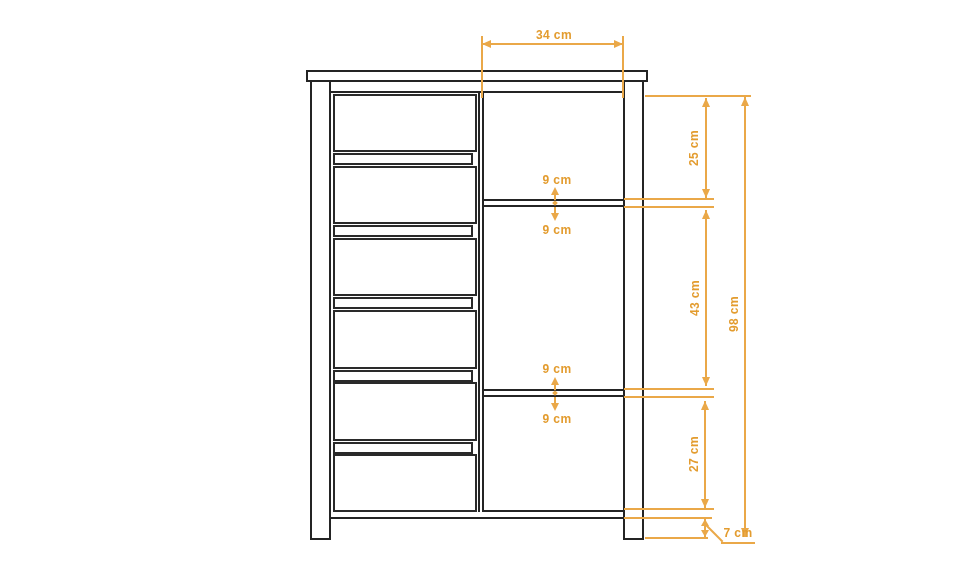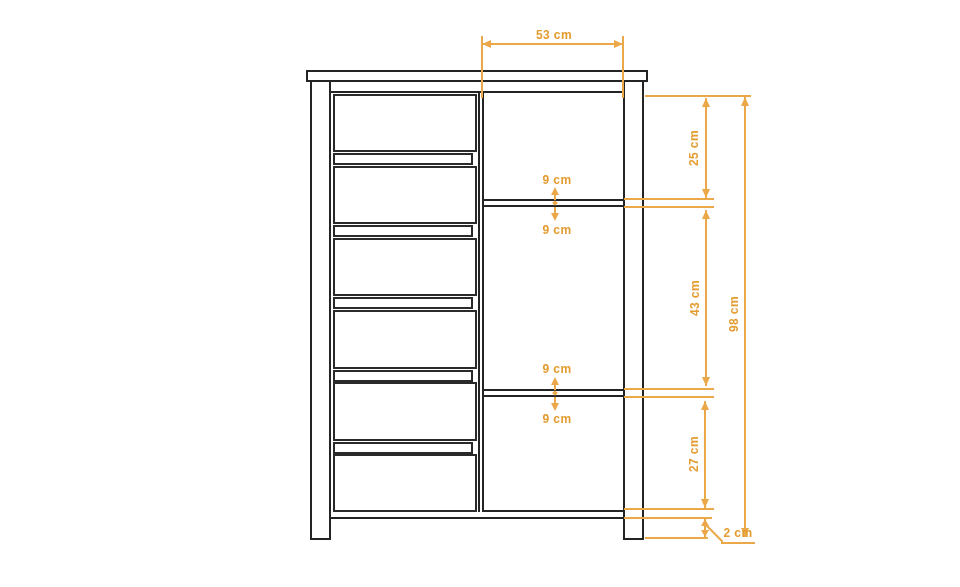--- a/index.html
+++ b/index.html
@@ -65,21 +65,21 @@
   <div class="oline-h" style="left:624px;top:206px;width:90px;"></div>
   <div class="oline-h" style="left:624px;top:388px;width:90px;"></div>
   <div class="oline-h" style="left:624px;top:396px;width:90px;"></div>
   <div class="oline-h" style="left:624px;top:508px;width:90px;"></div>
   <div class="oline-h" style="left:624px;top:517px;width:88px;"></div>
   <div class="oline-h" style="left:645px;top:537px;width:63px;"></div>
 
   <div class="oline-h" style="left:482px;top:43px;width:141px;"></div>
   <div class="arr left" style="left:482px;top:40px;"></div>
   <div class="arr right" style="left:614px;top:40px;"></div>
-  <div class="lbl" style="left:554px;top:35px;">53 cm</div>
+  <div class="lbl" style="left:554px;top:35px;">34 cm</div>
 
   <div class="oline-v" style="left:705px;top:98px;height:100px;"></div>
   <div class="arr up" style="left:702px;top:98px;"></div>
   <div class="arr down" style="left:702px;top:189px;"></div>
   <div class="lbl rot" style="left:694px;top:148px;">25 cm</div>
 
   <div class="oline-v" style="left:705px;top:210px;height:176px;"></div>
   <div class="arr up" style="left:702px;top:210px;"></div>
   <div class="arr down" style="left:702px;top:377px;"></div>
   <div class="lbl rot" style="left:695px;top:298px;">43 cm</div>
@@ -92,21 +92,21 @@
   <div class="oline-v" style="left:744px;top:97px;height:440px;"></div>
   <div class="arr up" style="left:741px;top:97px;"></div>
   <div class="arr down" style="left:741px;top:528px;"></div>
   <div class="lbl rot" style="left:734px;top:314px;">98 cm</div>
 
   <div class="oline-v" style="left:704px;top:519px;height:18px;"></div>
   <div class="arr up" style="left:701px;top:519px;border-bottom-width:7px;"></div>
   <div class="arr down" style="left:701px;top:530px;border-top-width:7px;"></div>
   <div class="diag" style="left:705px;top:523px;width:25px;"></div>
   <div class="oline-h" style="left:721px;top:542px;width:34px;"></div>
-  <div class="lbl" style="left:738px;top:533px;">2 cm</div>
+  <div class="lbl" style="left:738px;top:533px;">7 cm</div>
 
   <div class="lbl" style="left:557px;top:180px;">9 cm</div>
   <div class="arr up" style="left:551px;top:187px;border-bottom-width:8px;"></div>
   <div class="oline-v" style="left:554px;top:193px;height:7px;"></div>
   <div class="odot" style="left:553px;top:201px;"></div>
   <div class="oline-v" style="left:554px;top:207px;height:7px;"></div>
   <div class="arr down" style="left:551px;top:213px;border-top-width:8px;"></div>
   <div class="lbl" style="left:557px;top:230px;">9 cm</div>
 
   <div class="lbl" style="left:557px;top:369px;">9 cm</div>

